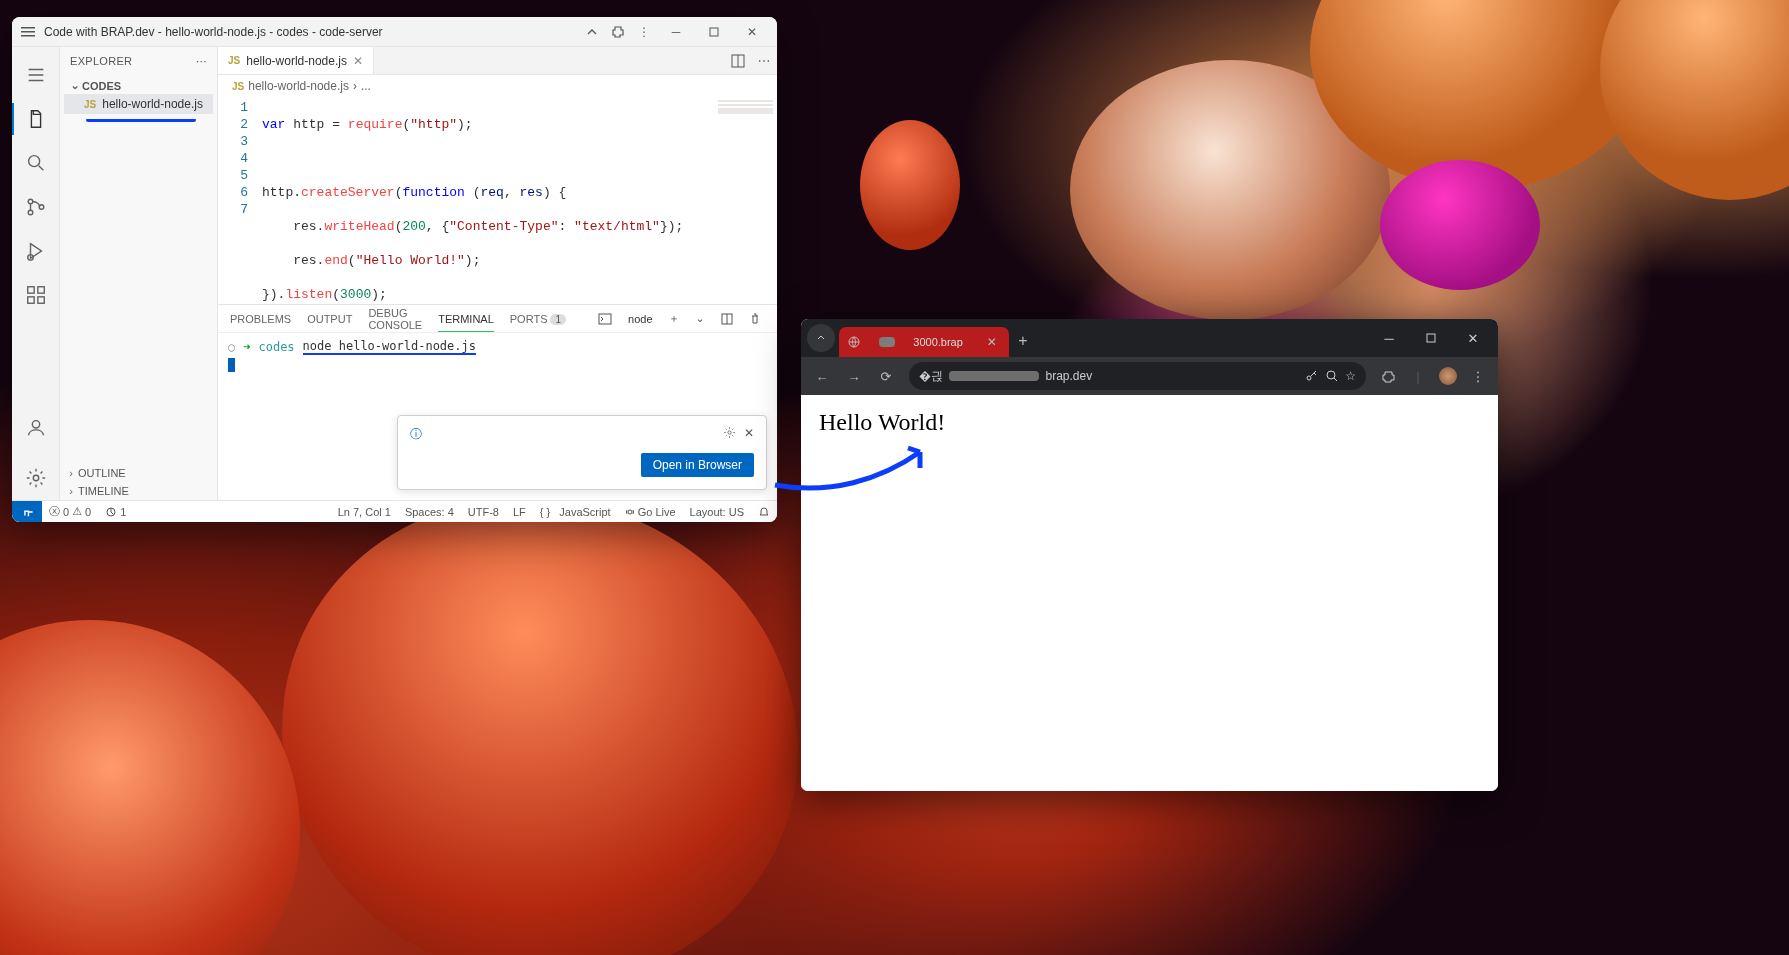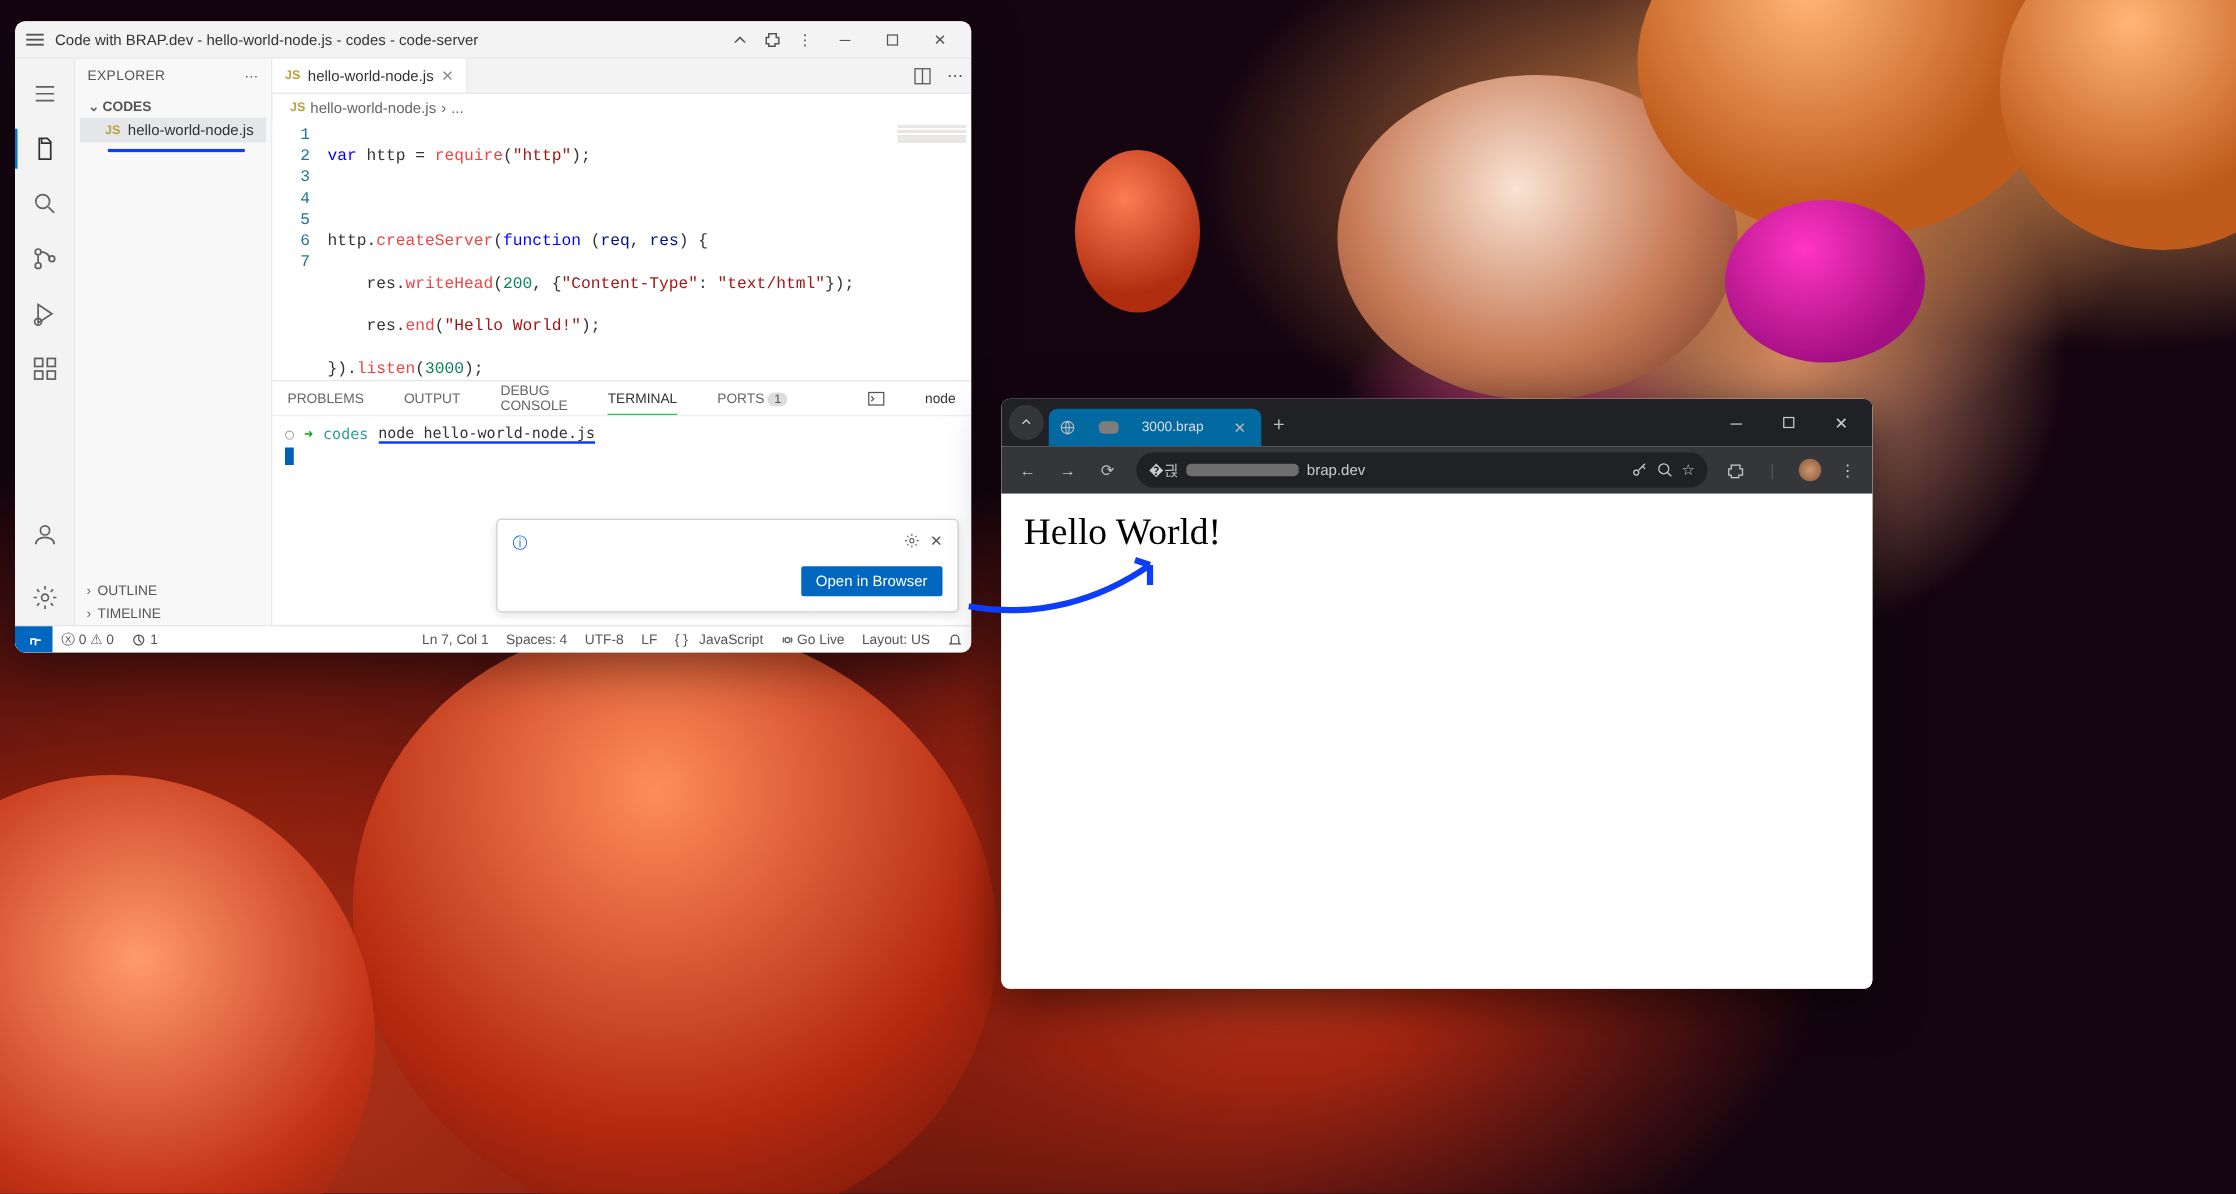--- a/index.html
+++ b/index.html
@@ -52,21 +52,21 @@
 .tabs .tctl{width:26px;display:flex;align-items:center;justify-content:center;color:#555;cursor:pointer;}
 .crumb{height:22px;display:flex;align-items:center;padding:0 14px;font-size:12px;color:#666;gap:4px;}
 .crumb .jsico{color:#b7a43f;font-size:10px;font-weight:700;}
 .editor{flex:1;display:flex;background:#fff;font-family:"Consolas","Courier New",monospace;font-size:13px;line-height:17px;position:relative;overflow:hidden;}
 .gut{width:40px;text-align:right;color:#237893;padding:2px 10px 0 0;user-select:none;}
 .code{flex:1;padding:2px 0 0 4px;white-space:pre;color:#333;}
 .minimap{position:absolute;right:4px;top:3px;width:55px;height:18px;background:linear-gradient(#ddd 0 2px,transparent 2px 4px,#e6d6d6 4px 6px,transparent 6px 8px,#ddd 8px 10px,#e6d9d9 10px 12px,#ddd 12px 14px,transparent 14px);opacity:.7;}
 .k-blue{color:#0000ff;} .k-brn{color:#ef4444;text-align:right;} .k-str{color:#a31515;} .k-num{color:#098658;} .k-lite{color:#001080;} .k-ital{}
 
 .panel{height:196px;border-top:1px solid #e5e5e5;background:#fff;display:flex;flex-direction:column;position:relative;}
-.ptabs{height:28px;display:flex;align-items:center;gap:32px;padding:0 12px;font-size:11px;color:#666;border-bottom:1px solid #eee;}
+.ptabs{height:28px;display:flex;align-items:center;gap:16px;padding:0 12px;font-size:11px;color:#666;border-bottom:1px solid #eee;}
 .ptab{cursor:pointer;padding:6px 0;}
 .ptab.active{color:#333;border-bottom:1px solid #22c55e;margin-bottom:-1px;}
 .ptabs .badge{background:#ddd;border-radius:8px;padding:0 5px;font-size:10px;color:#555;margin-left:3px;}
 .ptabs .spacer{flex:1;}
 .ptabs .ticon{width:20px;height:20px;display:flex;align-items:center;justify-content:center;color:#555;cursor:pointer;}
 .pterm{flex:1;padding:6px 10px;font-family:"Consolas",monospace;font-size:12px;color:#333;}
 .pterm .pline{display:flex;align-items:center;gap:8px;}
 .pterm .arrow{color:#17a81a;font-weight:700;}
 .cursor{display:inline-block;width:7px;height:14px;background:#005fb8;vertical-align:middle;}
 .underline2{border-bottom:2px solid #0d3dfc;}
@@ -83,34 +83,34 @@
 .status{height:22px;background:#fff;border-top:1px solid #e5e5e5;display:flex;align-items:center;font-size:11px;color:#555;}
 .status .remote{width:30px;height:100%;background:#0067c0;color:#fff;display:flex;align-items:center;justify-content:center;}
 .status .sitem{padding:0 7px;display:flex;align-items:center;gap:3px;cursor:pointer;}
 .status .spacer{flex:1;}
 
 
 .chrome{position:absolute;left:801px;top:319px;width:697px;height:472px;background:#fff;border-radius:7px;box-shadow:0 10px 40px rgba(0,0,0,.55);overflow:hidden;z-index:3;display:flex;flex-direction:column;}
 .ch-top{background:#202124;height:38px;display:flex;align-items:flex-end;padding-left:6px;}
 .ch-tb{width:28px;height:28px;display:flex;align-items:center;justify-content:center;color:#bbb;cursor:pointer;border-radius:50%;margin-bottom:5px;}
 .ch-tb.bg{background:#35363a;}
-.ch-tab{background:#0369a1;height:30px;border-radius:7px 7px 0 0;display:flex;align-items:center;padding:0 8px;margin-left:4px;min-width:170px;color:#ddd;font-size:12px;gap:18px;cursor:pointer;}
+.ch-tab{background:#b91c1c;height:30px;border-radius:7px 7px 0 0;display:flex;align-items:center;padding:0 8px;margin-left:4px;min-width:170px;color:#ddd;font-size:12px;gap:18px;cursor:pointer;}
 .ch-tab .redact{background:#7d7d7d;border-radius:4px;height:10px;flex:.8;}
 .ch-tab .tail{color:#ddd;font-size:11px;}
 .ch-tab .cx{color:#bbb;cursor:pointer;margin-left:6px;}
 .ch-new{color:#bbb;width:28px;text-align:center;cursor:pointer;margin-bottom:7px;font-size:16px;}
 .ch-winctl{margin-left:auto;display:flex;align-items:center;padding-right:4px;margin-bottom:4px;}
 .ch-winctl span{width:42px;height:30px;display:flex;align-items:center;justify-content:center;color:#ccc;cursor:pointer;}
 .ch-tool{background:#35363a;height:38px;display:flex;align-items:center;padding:0 6px;gap:2px;}
 .ch-nav{width:30px;height:30px;display:flex;align-items:center;justify-content:center;color:#bbb;cursor:pointer;border-radius:50%;}
 .ch-url{flex:1;background:#202124;border-radius:16px;height:28px;margin:0 6px;display:flex;align-items:center;padding:0 10px;color:#ccc;font-size:12px;gap:6px;}
 .ch-url .redact{background:#6e6e6e;border-radius:4px;height:10px;flex:.45;}
 .ch-icons{display:flex;align-items:center;gap:2px;}
 .ch-icons span{width:28px;height:28px;display:flex;align-items:center;justify-content:center;color:#ccc;cursor:pointer;}
-.ch-body{flex:1;background:#fff;padding:14px 18px;font-family:"Times New Roman",serif;font-size:30px;color:#000;}
+.ch-body{flex:1;background:#fff;padding:14px 18px;font-family:"Times New Roman",serif;font-size:24px;color:#000;}
 
 svg{display:block;}
 </style>
 </head>
 <body>
 
 <div class="wp">
   <div class="blob b1"></div>
     <div class="blob b2"></div>
     <div class="blob b3"></div>

